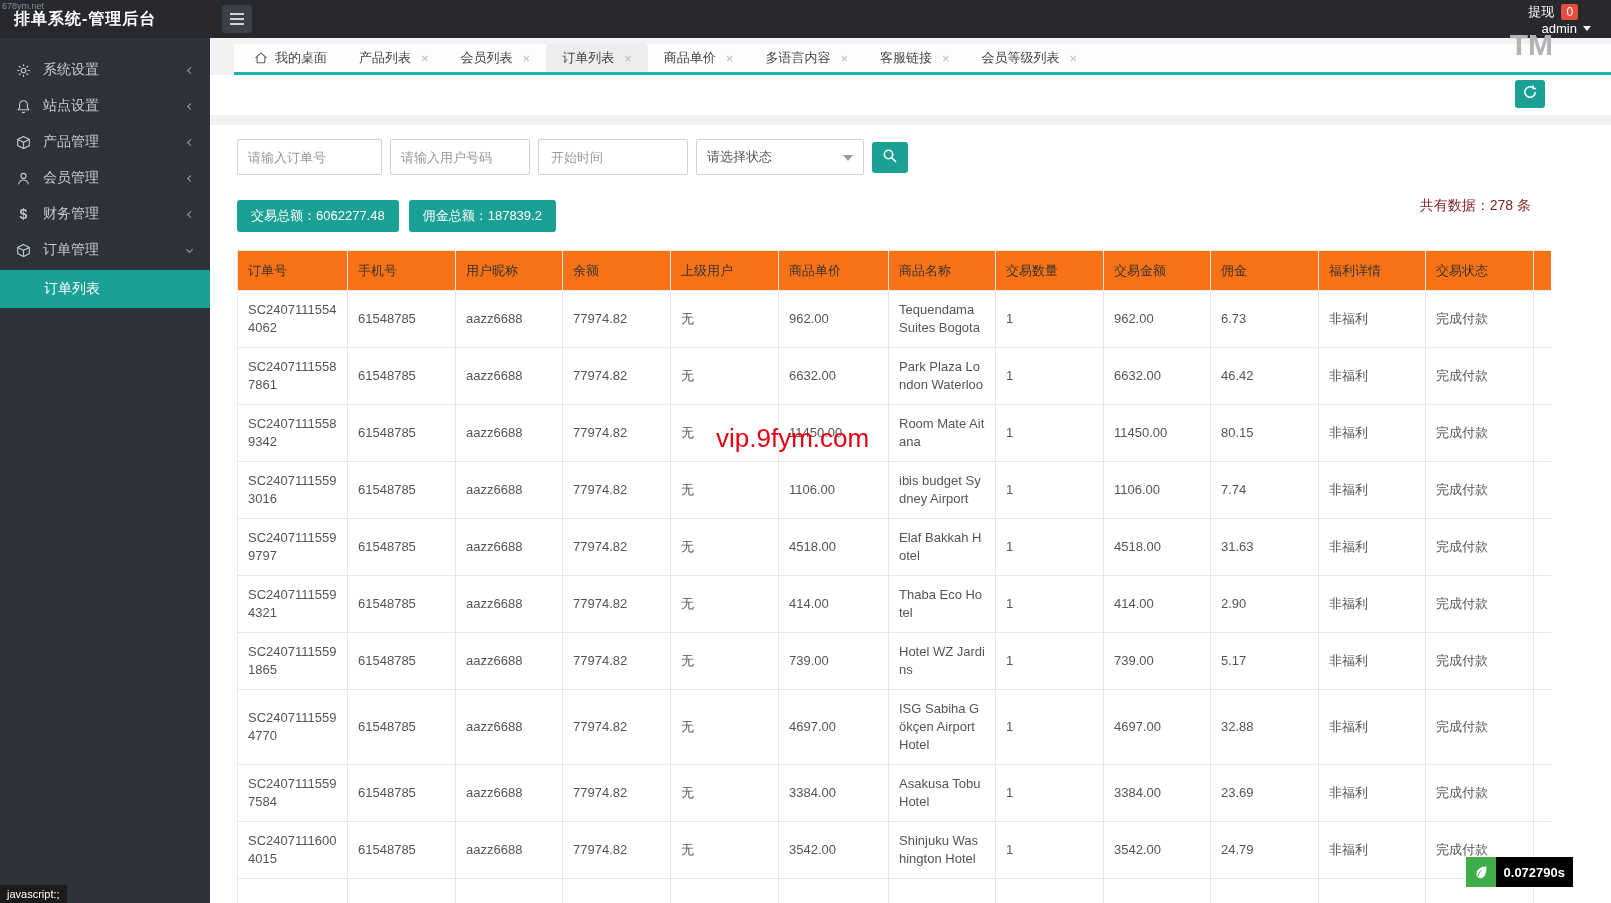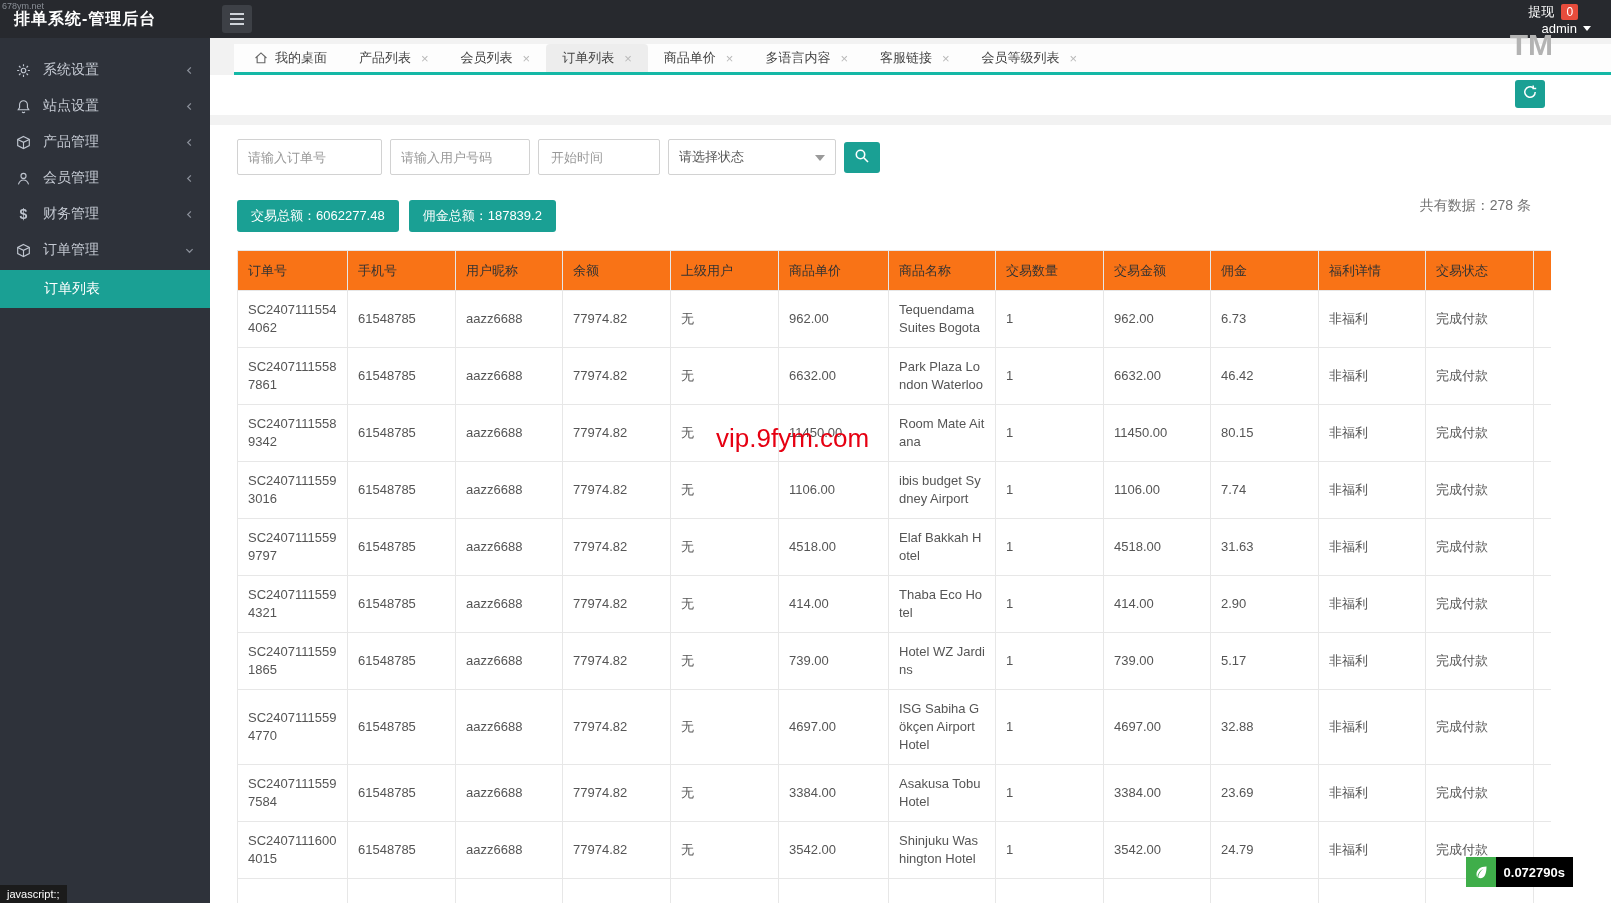--- a/index.html
+++ b/index.html
@@ -47,34 +47,34 @@
                  border-radius:3px; display:flex; align-items:center; justify-content:center; cursor:pointer; }
   .content { position:absolute; top:87px; left:0; right:0; bottom:0; background:#fff;
              padding:14px 0 0 27px; overflow:hidden; }
 
   
   .filters { display:flex; align-items:center; }
   .f-input { width:145px; height:36px; border:1px solid #d2d2d2; border-radius:2px; padding:0 10px;
              font-size:13px; color:#333; margin-right:8px; outline:none;
              font-family:"Liberation Sans","DejaVu Sans",sans-serif; }
   .f-input::placeholder { color:#999; }
-  .f-input.w2 { width:140px; } .f-input.w3 { width:122px;padding-left:12px; }
+  .f-input.w2 { width:140px; } .f-input.w3 { width:150px;padding-left:12px; }
   .f-select { width:168px; height:36px; border:1px solid #d2d2d2; border-radius:2px; padding:0 10px;
               font-size:13px; color:#555; margin-right:8px; position:relative; display:flex; align-items:center;
               cursor:pointer; background:#fff; }
   .f-select .sel-caret { position:absolute; right:10px; top:15px; width:0; height:0;
               border-left:5px solid transparent; border-right:5px solid transparent; border-top:6px solid #9a9a9a; }
   .search-btn { width:36px; height:31px; background:#1aa094; border:none; border-radius:3px;
                 display:flex; align-items:center; justify-content:center; cursor:pointer; }
 
   
   .stats { margin-top:16px; display:flex; align-items:center; position:relative; }
   .stat-btn { background:#1aa094; color:#fff; font-size:13px; height:32px; line-height:32px;
               padding:0 14px; border-radius:3px; margin-right:10px; cursor:pointer;margin-top:9px; }
-  .record-count { position:absolute; right:80px; top:6px; font-size:14px; color:#737373; }
+  .record-count { position:absolute; right:80px; top:6px; font-size:14px; color:#7f1d1d; }
 
   
   .table-wrap { margin-top:18px; width:1314px; overflow:hidden; }
   table { border-collapse:collapse; table-layout:fixed; width:1360px; background:#fff; }
   th,td { border:1px solid #e7e7e7; text-align:left; }
   th { background:#f97316; color:#333; font-size:13px; font-weight:400; height:40px; padding:0 10px; }
   td { color:#555; font-size:13px; padding:10px; line-height:18px; vertical-align:middle; }
   td.c-order, td.c-name { word-break:break-all; }
 
   

